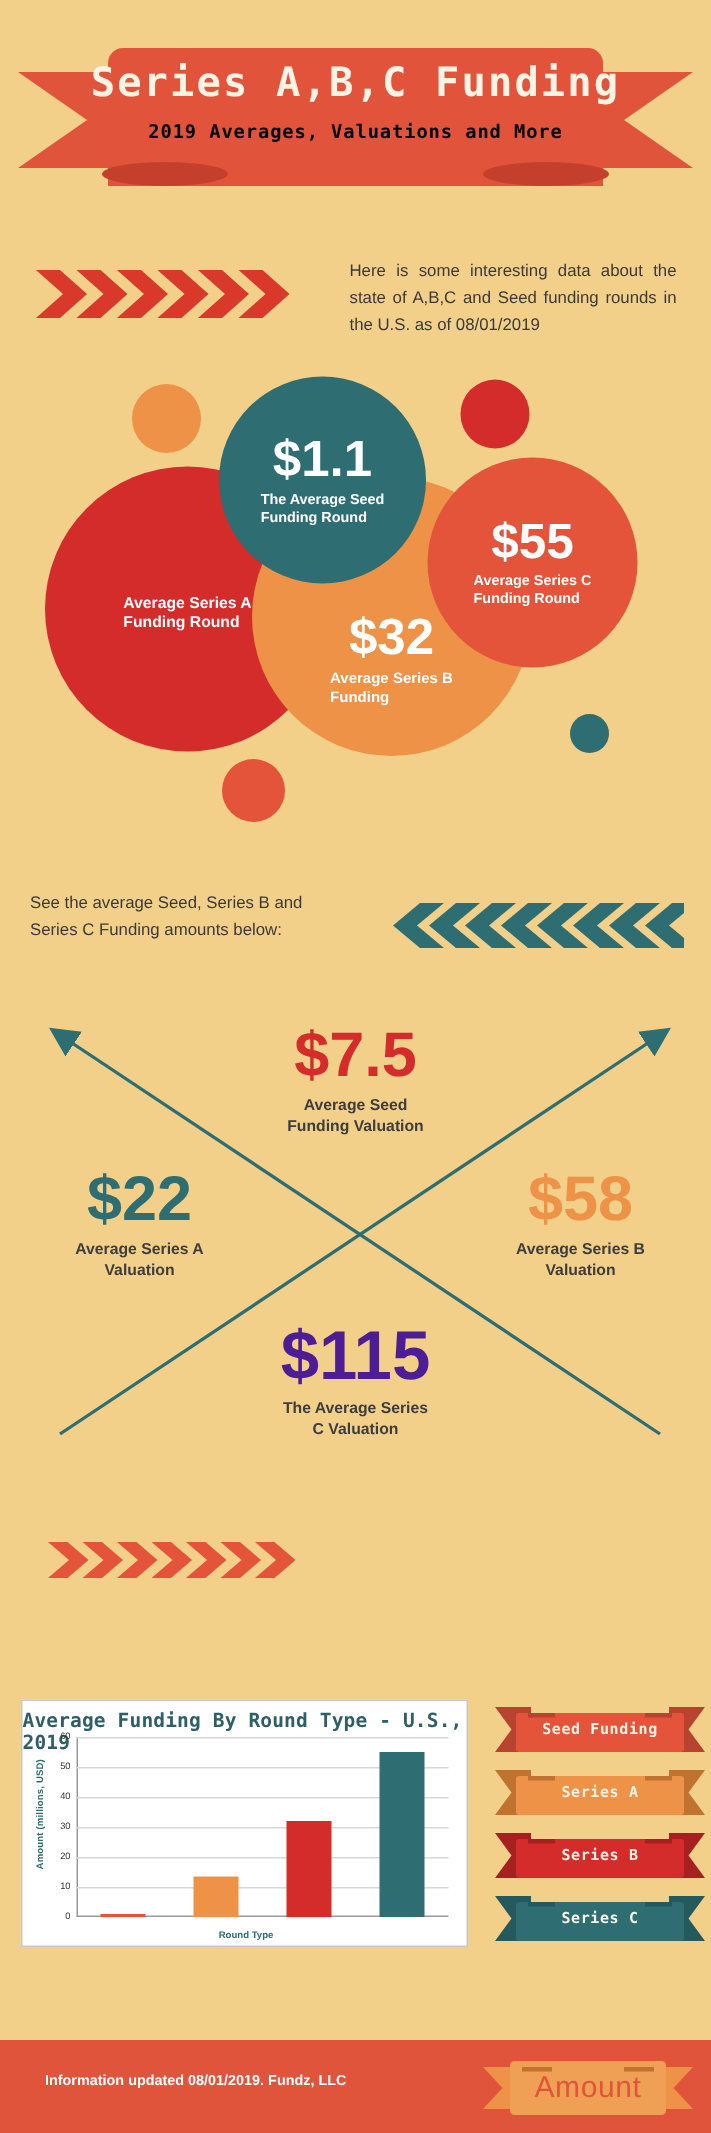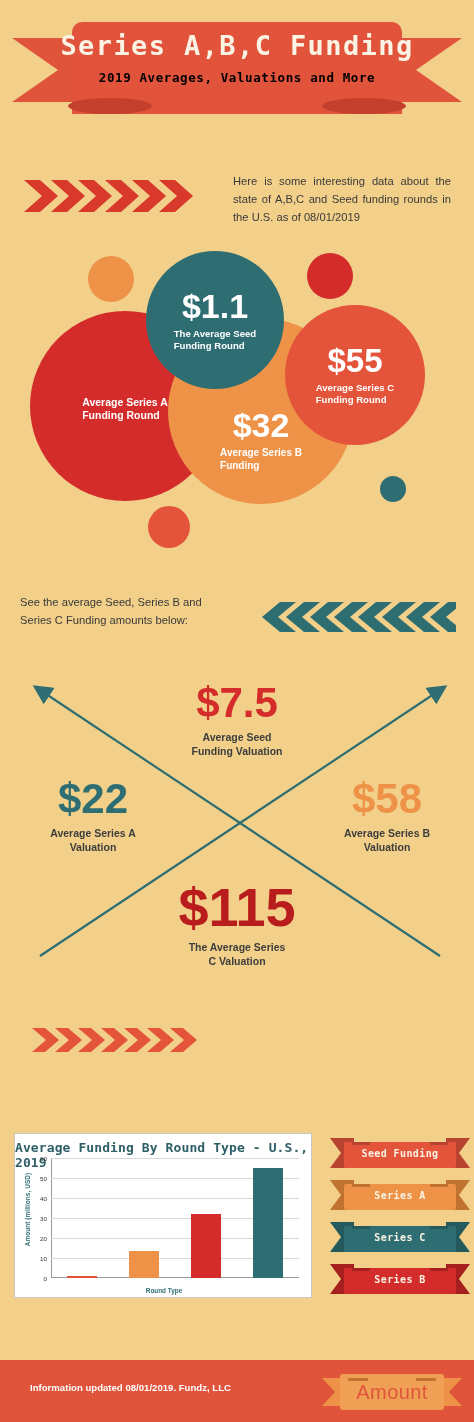--- a/index.html
+++ b/index.html
@@ -5,21 +5,21 @@
   * { margin:0; padding:0; box-sizing:border-box; }
   body {
     width:474px; height:1422px;
     background:#F2D08A;
     font-family:"Liberation Sans", sans-serif;
     position:relative; overflow:hidden;
   }
   .page { position:relative; width:474px; height:1422px; background:#F2D08A; }
 
   
-  .header-wrap { position:absolute; left:0; top:2px; width:474px; height:112px; }
+  .header-wrap { position:absolute; left:0; top:12px; width:474px; height:112px; }
   .hdr-svg { position:absolute; left:0; top:0; }
   .hdr-text { position:absolute; left:0; top:0; width:474px; height:112px;
               display:flex; flex-direction:column; align-items:center; justify-content:center; }
   .hdr-title { font-family:"DejaVu Sans Mono", monospace; font-size:27px; font-weight:bold;
                color:#FBF3E4; letter-spacing:1.4px; line-height:1.1; }
   .hdr-sub { font-family:"DejaVu Sans Mono", monospace; font-size:12.5px; font-weight:bold;
              color:#000000; letter-spacing:0.6px; margin-top:9px; }
 
   
   .intro-chev { position:absolute; left:24px; top:176px; }
@@ -182,21 +182,21 @@
 Valuation</div>
     </div>
 
     <div class="vbox" style="left:308px; top:110px; width:158px;">
       <div class="v-val" style="font-size:42px; color:#EE9248;">$58</div>
       <div class="v-lab" style="white-space:pre-line;">Average Series B
 Valuation</div>
     </div>
 
     <div class="vbox" style="left:152px; top:212px; width:170px;">
-      <div class="v-val" style="font-size:54px; color:#b91c1c;">$115</div>
+      <div class="v-val" style="font-size:46px; color:#4c1d95;">$115</div>
       <div class="v-lab" style="white-space:pre-line;">The Average Series
 C Valuation</div>
     </div>
   </div>
 
   <svg class="bot-chev" width="178" height="30" viewBox="0 0 178 30">
     <g fill="#E4543A">
       <polygon points="0,3 13,3 27,15 13,27 0,27 14,15"></polygon>
       <polygon points="23,3 36,3 50,15 36,27 23,27 37,15"></polygon>
       <polygon points="46,3 59,3 73,15 59,27 46,27 60,15"></polygon>
@@ -250,37 +250,37 @@
           <polygon points="0,0 24,0 24,30 0,30 11,15" fill="#C0732F"></polygon>
           <polygon points="140,0 116,0 116,30 140,30 129,15" fill="#C0732F"></polygon>
           <rect x="14" y="4" width="112" height="26" rx="2" fill="#EE9248"></rect>
           <rect x="22" y="4" width="18" height="3" fill="#C0732F"></rect>
           <rect x="100" y="4" width="18" height="3" fill="#C0732F"></rect>
         </svg>
         <div class="leg-txt">Series A</div>
       </div>
       <div class="leg-item">
         <svg class="leg-svg" width="140" height="30" viewBox="0 0 140 30">
+          <polygon points="0,0 24,0 24,30 0,30 11,15" fill="#A72020"></polygon>
+          <polygon points="140,0 116,0 116,30 140,30 129,15" fill="#A72020"></polygon>
+          <rect x="14" y="4" width="112" height="26" rx="2" fill="#D42B2B"></rect>
+          <rect x="22" y="4" width="18" height="3" fill="#A72020"></rect>
+          <rect x="100" y="4" width="18" height="3" fill="#A72020"></rect>
+        </svg>
+        <div class="leg-txt">Series B</div>
+      </div>
+      <div class="leg-item">
+        <svg class="leg-svg" width="140" height="30" viewBox="0 0 140 30">
           <polygon points="0,0 24,0 24,30 0,30 11,15" fill="#24595D"></polygon>
           <polygon points="140,0 116,0 116,30 140,30 129,15" fill="#24595D"></polygon>
           <rect x="14" y="4" width="112" height="26" rx="2" fill="#2E6E73"></rect>
           <rect x="22" y="4" width="18" height="3" fill="#24595D"></rect>
           <rect x="100" y="4" width="18" height="3" fill="#24595D"></rect>
         </svg>
         <div class="leg-txt">Series C</div>
-      </div>
-      <div class="leg-item">
-        <svg class="leg-svg" width="140" height="30" viewBox="0 0 140 30">
-          <polygon points="0,0 24,0 24,30 0,30 11,15" fill="#A72020"></polygon>
-          <polygon points="140,0 116,0 116,30 140,30 129,15" fill="#A72020"></polygon>
-          <rect x="14" y="4" width="112" height="26" rx="2" fill="#D42B2B"></rect>
-          <rect x="22" y="4" width="18" height="3" fill="#A72020"></rect>
-          <rect x="100" y="4" width="18" height="3" fill="#A72020"></rect>
-        </svg>
-        <div class="leg-txt">Series B</div>
       </div>
     </div>
 
   <div class="footer">
     <div class="foot-txt">Information updated 08/01/2019. Fundz, LLC</div>
     <div class="logo-wrap">
       <svg width="140" height="40" viewBox="0 0 140 40">
         <polygon points="0,6 28,6 28,34 0,34 13,20" fill="#EE9248"></polygon>
         <polygon points="140,6 112,6 112,34 140,34 127,20" fill="#EE9248"></polygon>
         <rect x="18" y="2" width="104" height="36" rx="3" fill="#F0A055"></rect>

